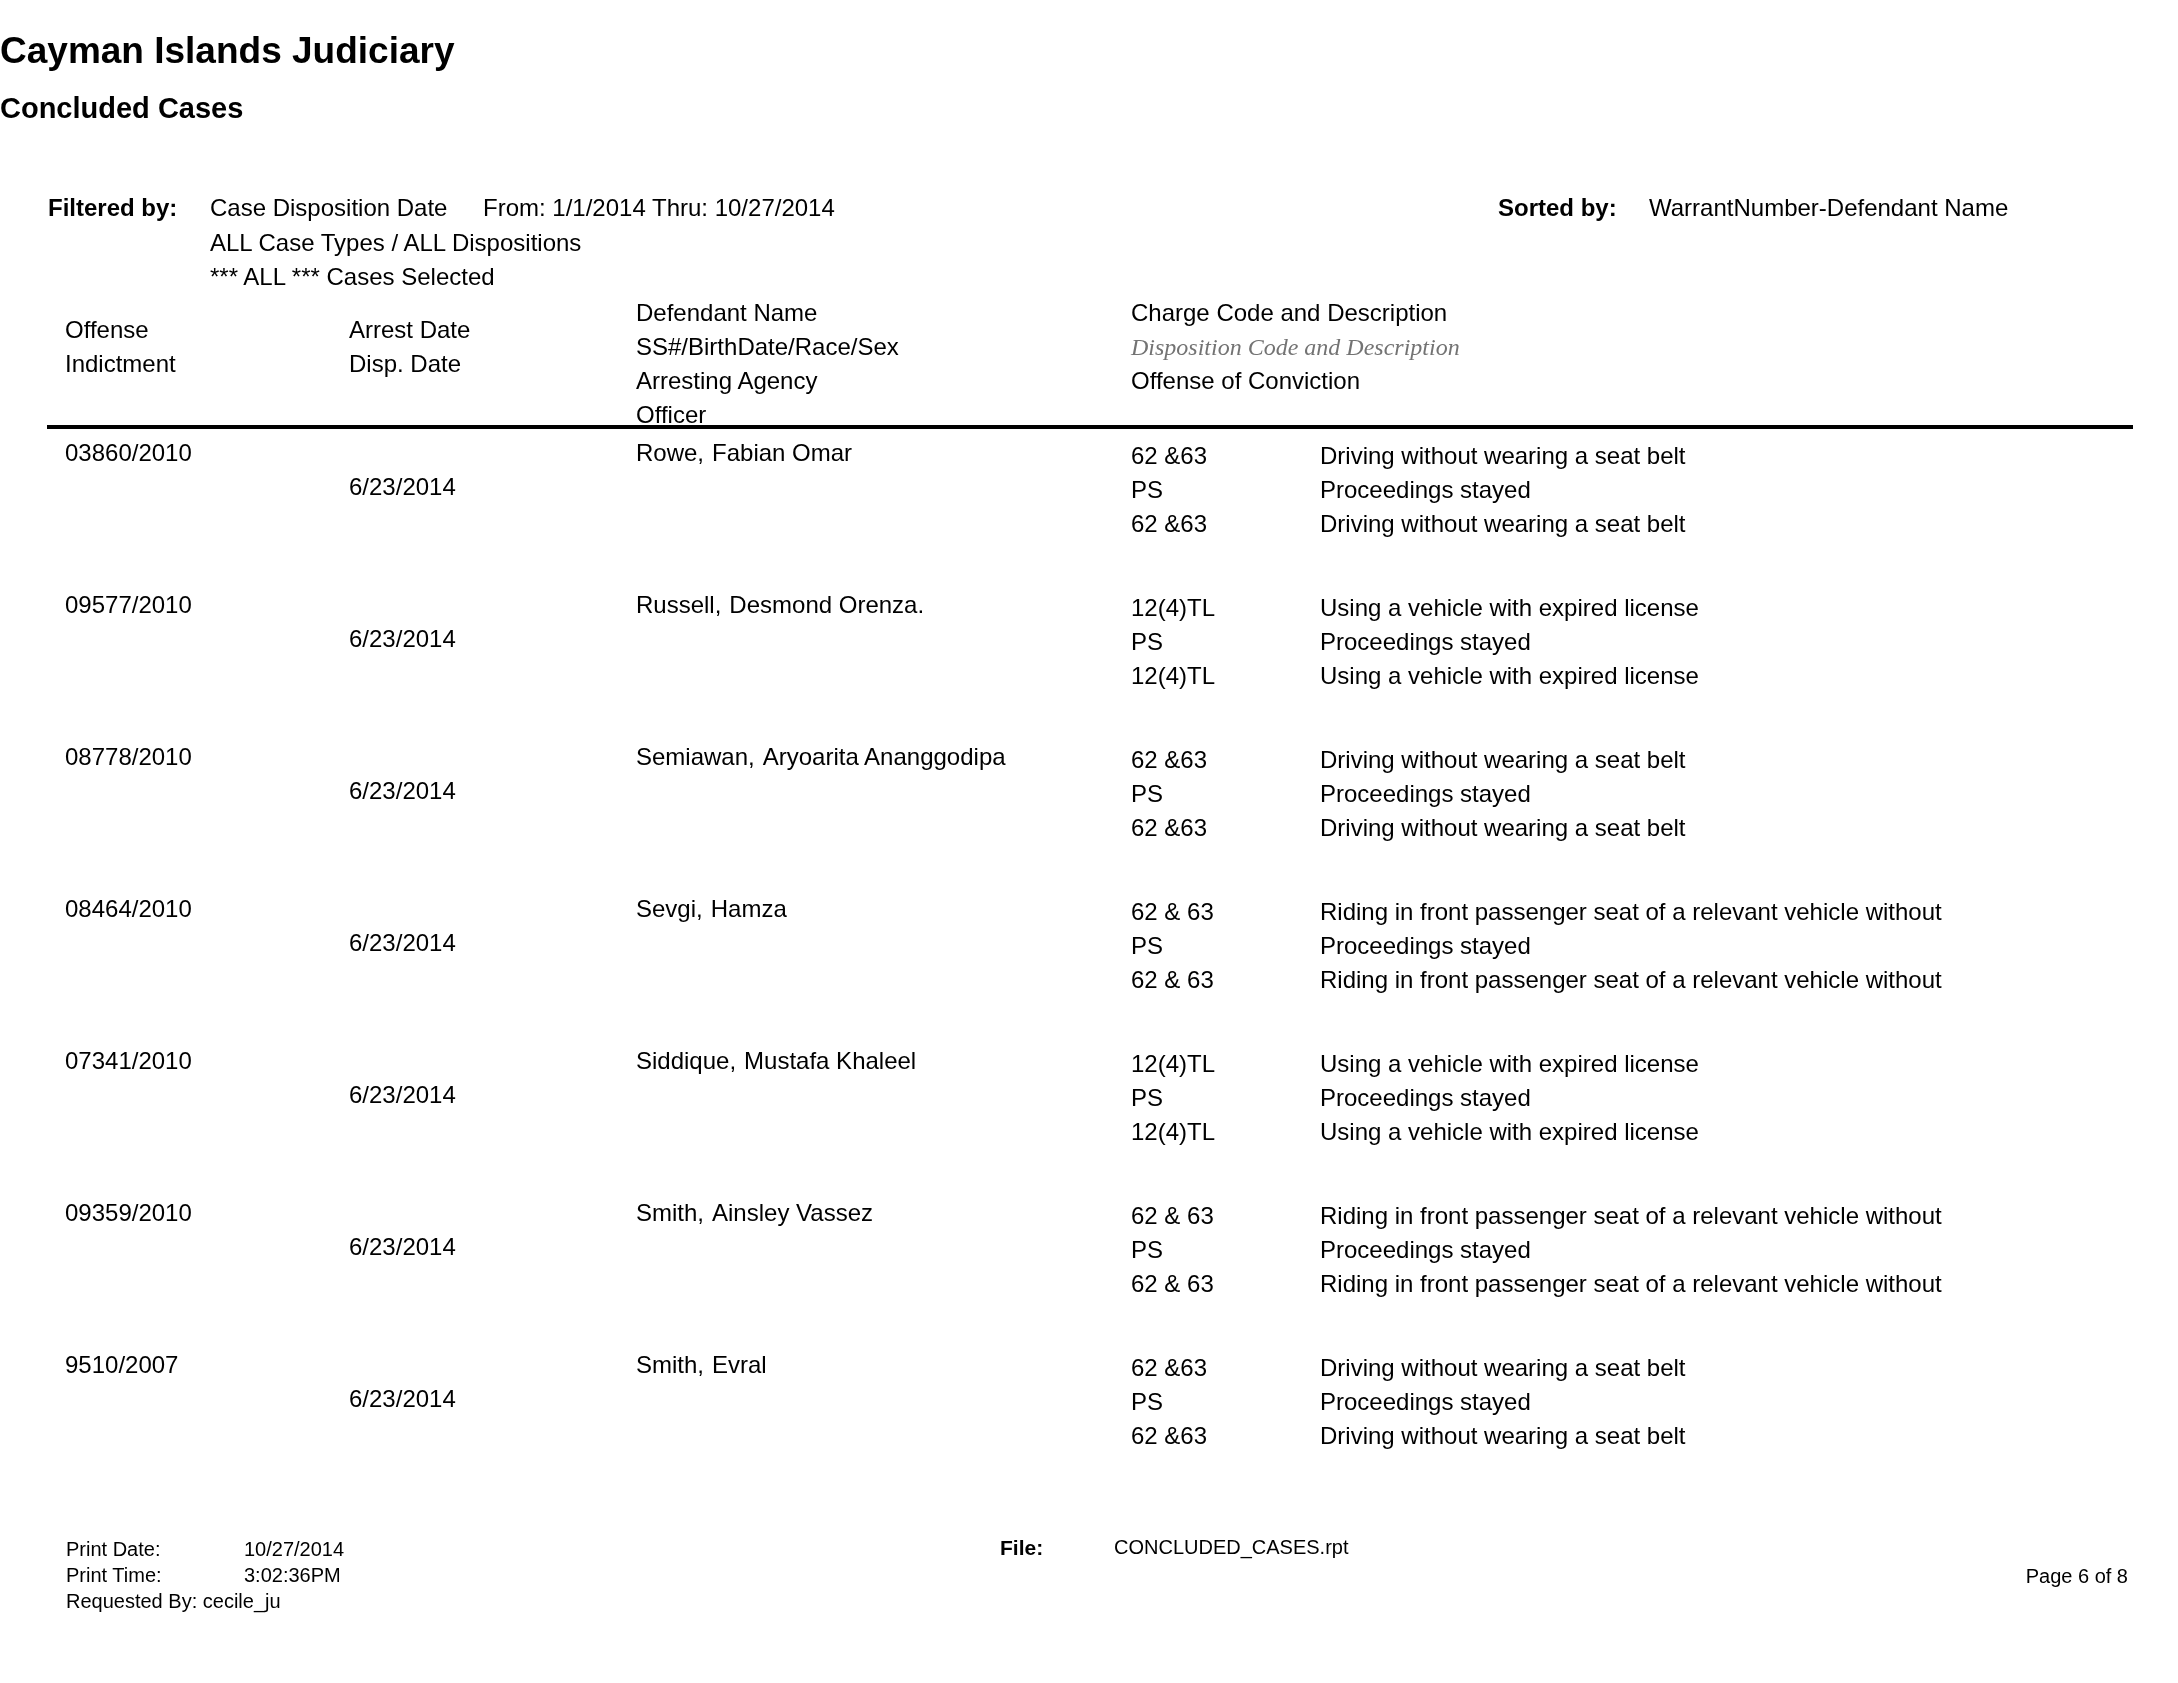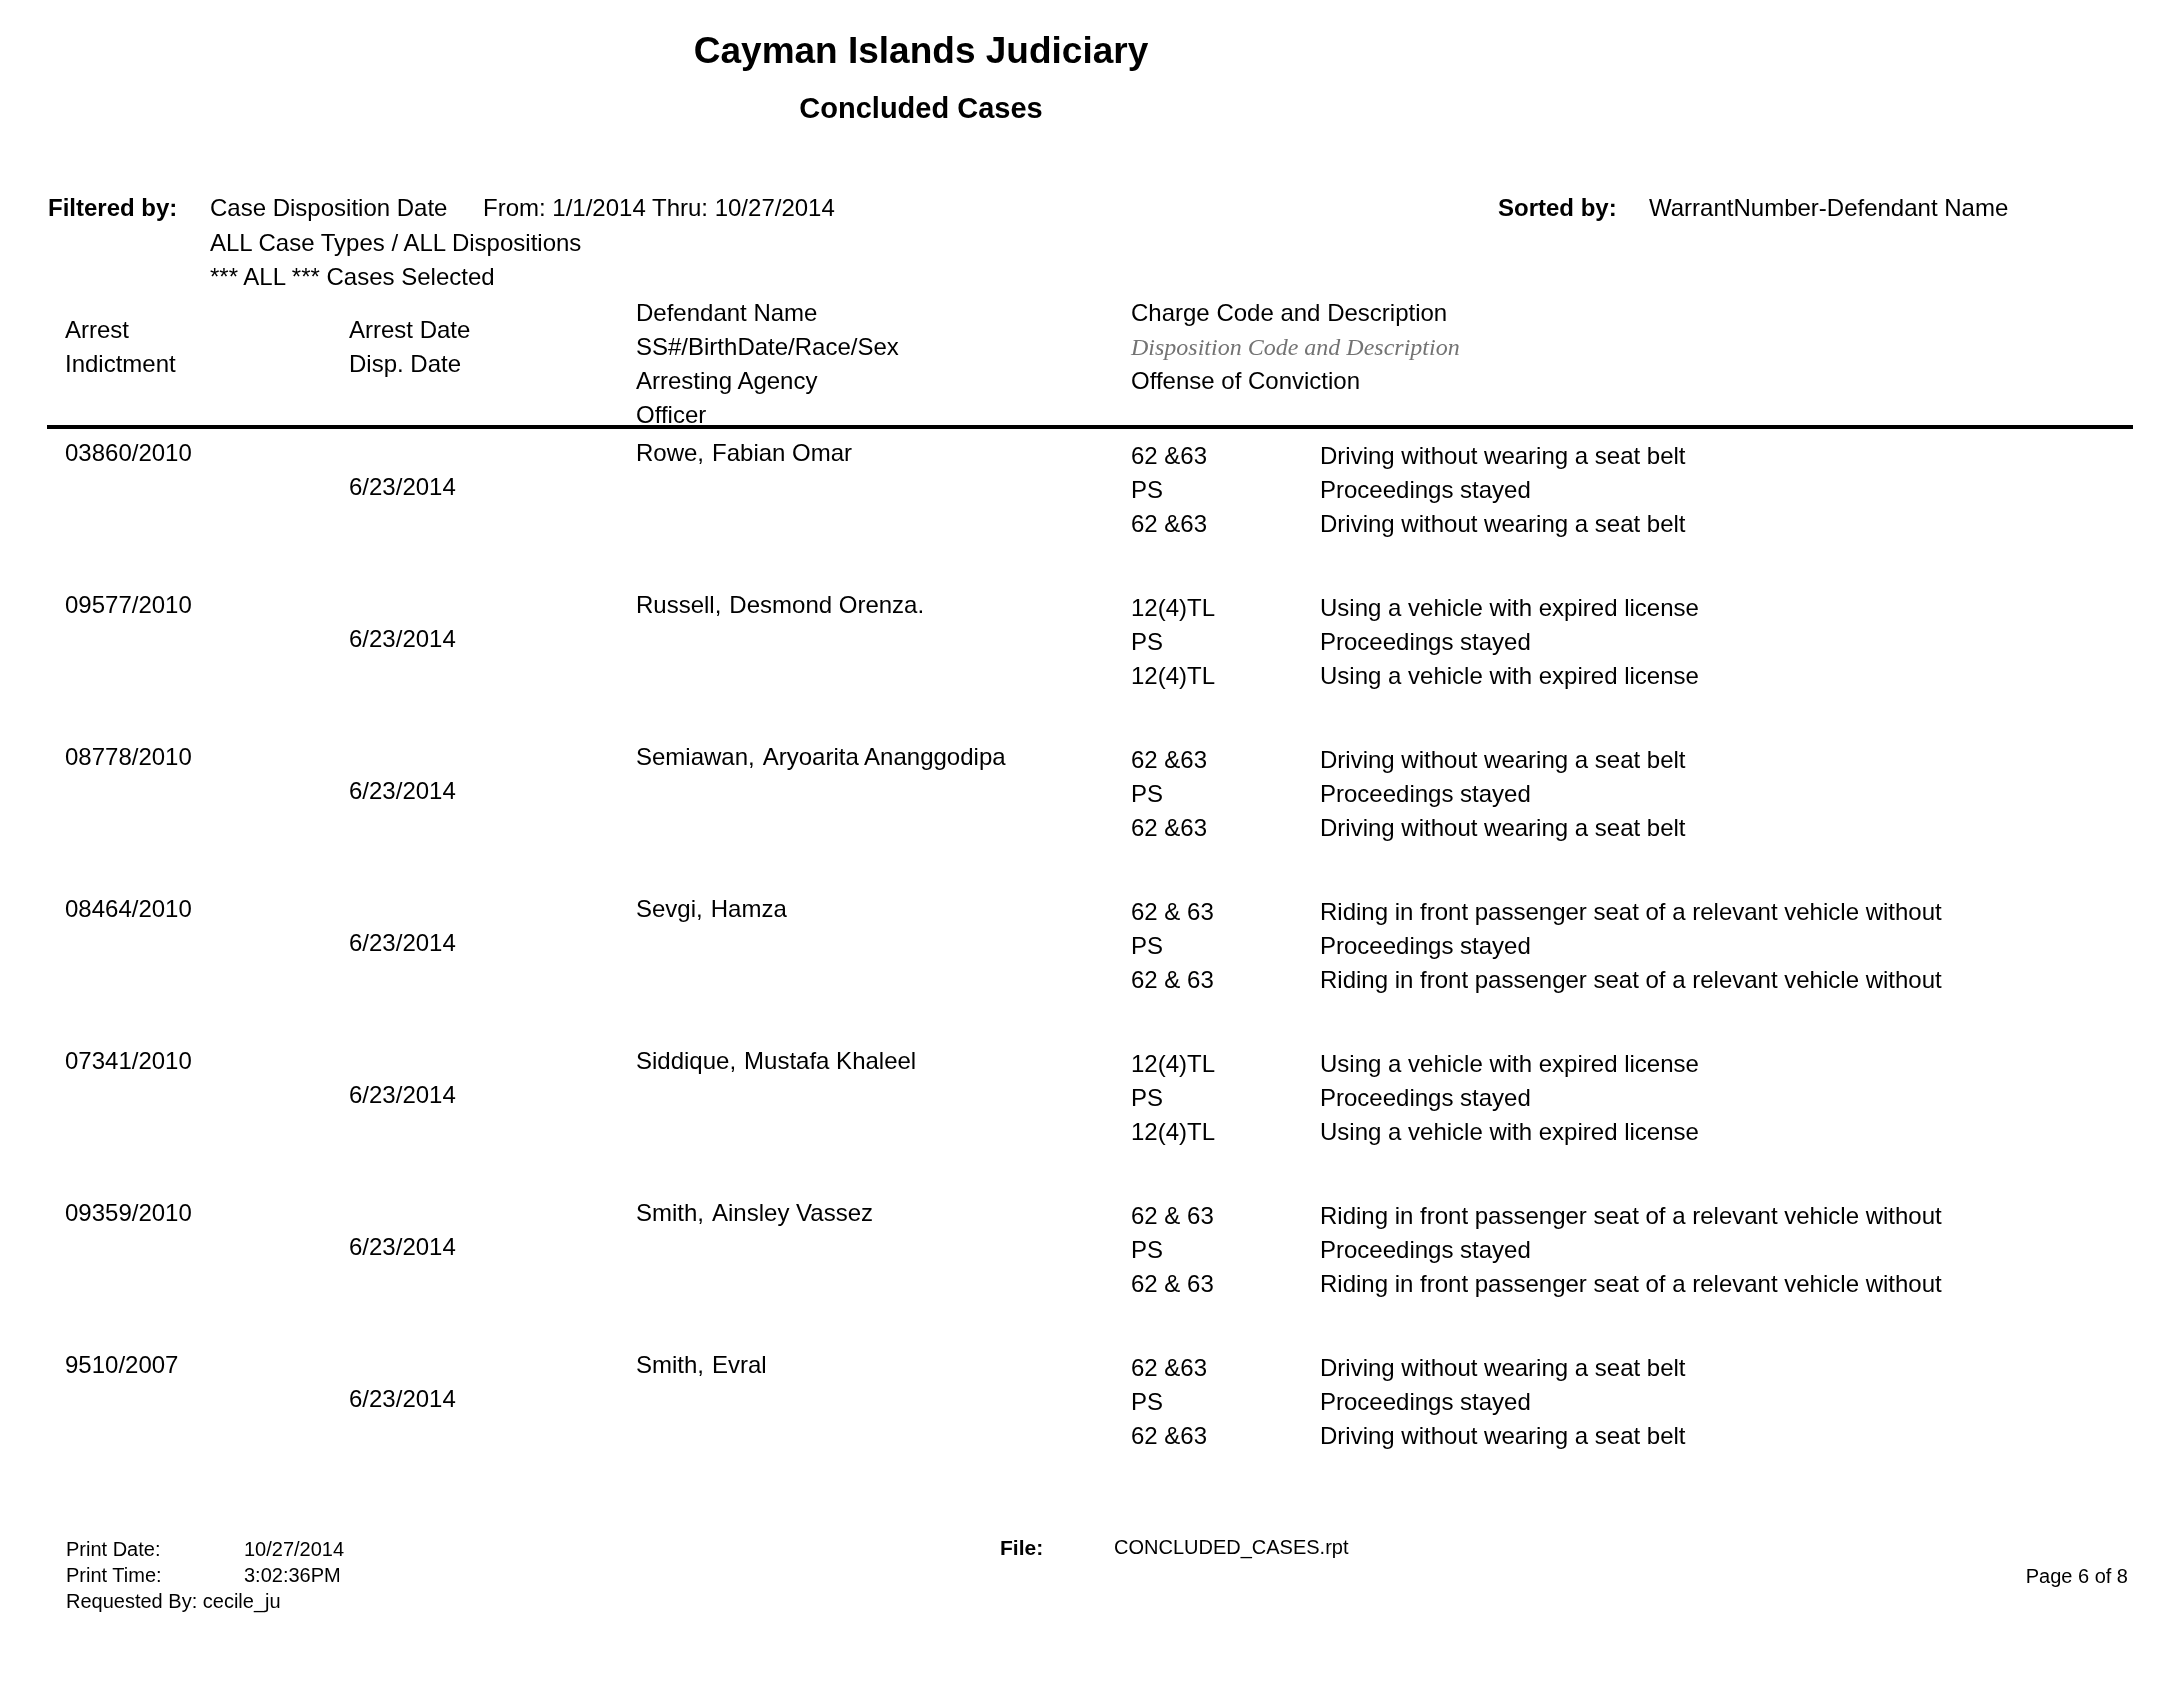--- a/index.html
+++ b/index.html
@@ -2,21 +2,21 @@
 <html><head>
 <meta charset="utf-8">
 <style>
   html,body { margin:0; padding:0; background:#ffffff; }
   .page {
     position:relative; width:2178px; height:1683px; background:#ffffff;
     font-family:"Liberation Sans", sans-serif; font-size:24px; color:#000;
     overflow:hidden;
   }
   .abs { position:absolute; white-space:nowrap; }
-  .center { left:0; width:1842px; text-align:center; }
+  .center { left:0; width:1842px; }
   .bold { font-weight:bold; }
 
   .title    { top:30px;  font-size:37px; }
   .subtitle { top:92px;  font-size:29px; }
   .note     { top:142px; font-size:24px; }
 
   .filter-label { left:48px;  top:194px; }
   .filter-field { left:210px; top:194px; }
   .filter-range { left:483px; top:194px; }
   .filter-line2 { left:210px; top:229px; }
@@ -60,21 +60,21 @@
 
   <div class="abs bold filter-label">Filtered by:</div>
   <div class="abs filter-field">Case Disposition Date</div>
   <div class="abs filter-range">From: 1/1/2014 Thru: 10/27/2014</div>
   <div class="abs filter-line2">ALL Case Types / ALL Dispositions</div>
   <div class="abs filter-line3">*** ALL *** Cases Selected</div>
   <div class="abs bold sort-label">Sorted by:</div>
   <div class="abs sort-value">WarrantNumber-Defendant Name</div>
 
   <div class="abs colhead col-warrant">
-    <div>Arrest</div>
+    <div>Offense</div>
     <div>Indictment</div>
   </div>
   <div class="abs colhead col-dates">
     <div>Arrest Date</div>
     <div>Disp. Date</div>
   </div>
   <div class="abs colhead col-defendant">
     <div>Defendant Name</div>
     <div>SS#/BirthDate/Race/Sex</div>
     <div>Arresting Agency</div>

